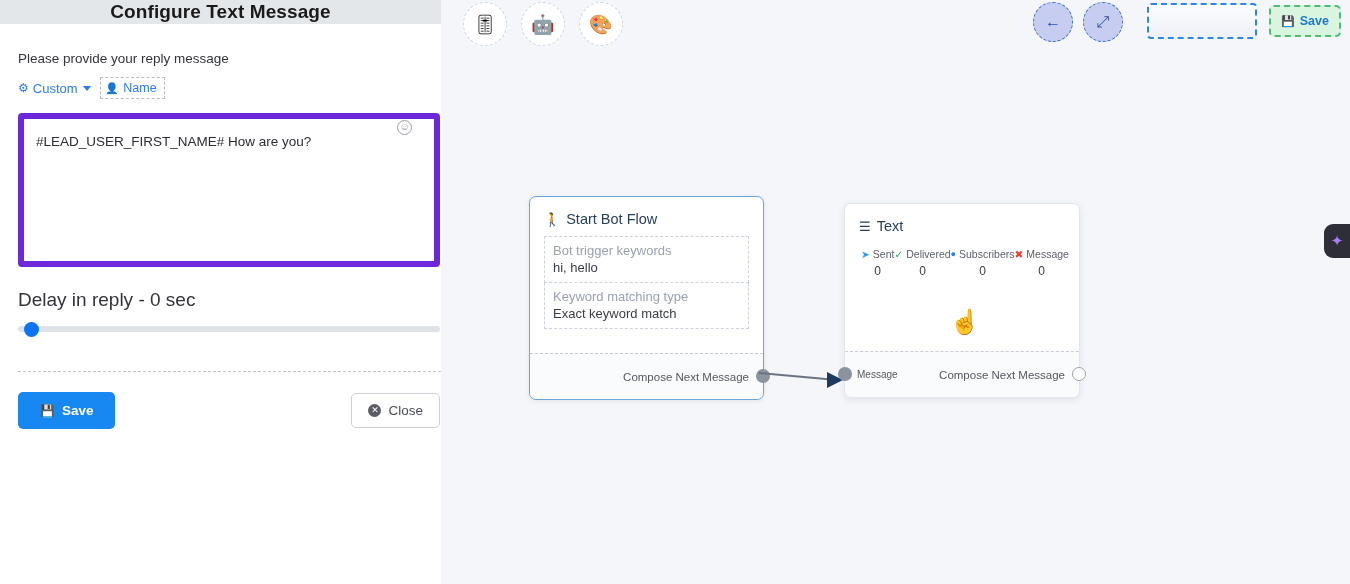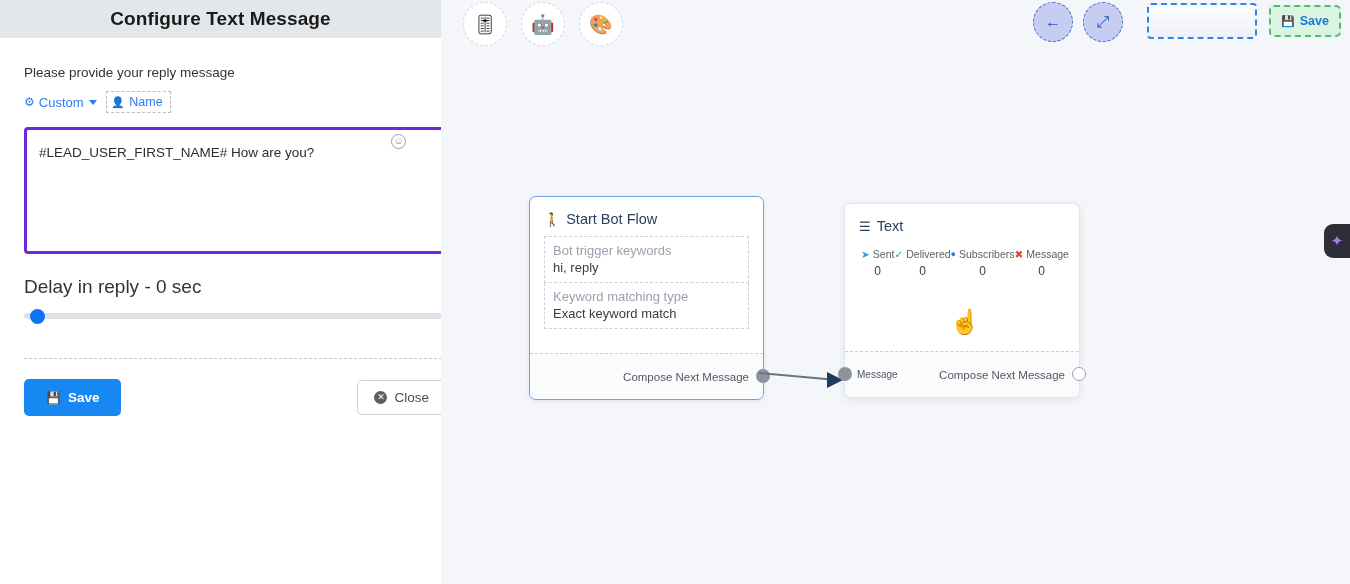--- a/index.html
+++ b/index.html
@@ -12,29 +12,29 @@
   }
   #root { position: relative; width: 1350px; height: 584px; }
 
   
   #left-panel {
     position: absolute; left: 0; top: 0;
     width: 441px; height: 584px;
     background: #ffffff;
   }
   #panel-header {
-    height: 38px;
+    height: 24px;
     background: #e3e7ea;
     display: flex; align-items: center; justify-content: center;
   }
   #panel-title {
     font-size: 19px; font-weight: bold; color: #1a1a1a;
     letter-spacing: .1px;
   }
-  #panel-body { padding: 0 18px; }
+  #panel-body { padding: 0 12px; }
   .prompt-label {
     margin-top: 27px; margin-left: 6px;
     font-size: 13.5px; color: #32343a;
   }
   .token-row {
     margin-top: 11px; margin-left: 6px;
     display: flex; align-items: center; gap: 9px;
   }
   .custom-btn {
     display: inline-flex; align-items: center; gap: 4px;
@@ -49,22 +49,22 @@
   }
   .name-chip {
     display: inline-flex; align-items: center; gap: 4px;
     border: 1px dashed #b9bcc3;
     padding: 3px 7px 3px 5px;
     color: #2a7bf6; font-size: 12.5px; cursor: pointer;
     background: #fff;
   }
   .ta-wrap { position: relative; margin: 14px 6px 0 6px; }
   #reply-textarea {
-    width: 422px; height: 127px;
-    border: 3px solid #6d28d9; border-radius: 4px;
+    width: 422px; height: 154px;
+    border: 6px solid #6d28d9; border-radius: 4px;
     padding: 13px 34px 10px 12px;
     font-family: "Liberation Sans", sans-serif;
     font-size: 13.5px; color: #2b2d33;
     resize: none; outline: none; line-height: 1.45;
     background: #fff;
   }
   #emoji-btn {
     position: absolute; right: 11px; top: 7px;
     width: 15px; height: 15px; border-radius: 50%;
     border: 1.3px solid #9b9ea5; color: #9b9ea5;
@@ -304,21 +304,21 @@
 
     <div class="node" id="node-start">
       <div class="node-title">
         <span style="font-size:13px;">🚶</span>
         <span>Start Bot Flow</span>
       </div>
 
 
       <div class="kv-block">
         <div class="kv-key">Bot trigger keywords</div>
-        <div class="kv-val">hi, reply</div>
+        <div class="kv-val">hi, hello</div>
       </div>
       <div class="kv-block">
         <div class="kv-key">Keyword matching type</div>
         <div class="kv-val">Exact keyword match</div>
       </div>
 
       <div class="node-foot">
         <div class="foot-right">Compose Next Message</div>
       </div>
       <div class="port" style="right:-7px; bottom:16px;"></div>

